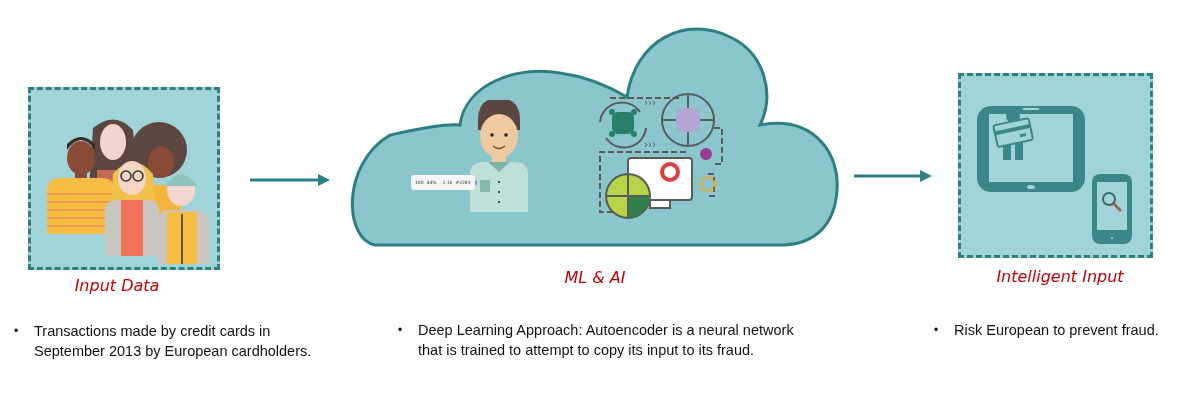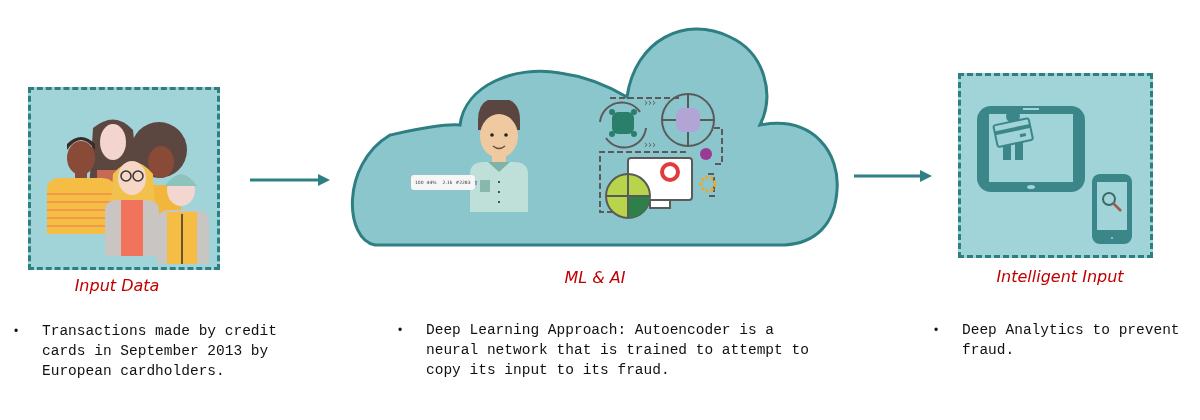--- a/index.html
+++ b/index.html
@@ -46,22 +46,21 @@
       color: #111;
     }
     .bullet .dot {
       position: absolute;
       left: 0;
       top: 0;
       font-size: 12px;
     }
     .bullet .txt {
       display: block;
-      margin-left: 28px;
-      font-family: Liberation Mono, monospace;
+      margin-left: 20px;
     }
     #bullet-input { left: 14px; top: 321px; width: 300px; }
     #bullet-ml { left: 398px; top: 320px; width: 420px; }
     #bullet-action { left: 934px; top: 320px; width: 260px; }
 
     .arrow { position: absolute; }
 
     .small-toolbar {
       position: absolute;
       left: 411px;
@@ -241,14 +240,14 @@
     <rect x="131" y="98" width="40" height="70" rx="8" fill="#3b8689"></rect>
     <rect x="136" y="106" width="30" height="48" fill="#a1d4d8"></rect>
     <circle cx="148" cy="123" r="6" fill="none" stroke="#3b6a6a" stroke-width="2"></circle>
     <line x1="152" y1="127" x2="160" y2="135" stroke="#a05a4a" stroke-width="2.5"></line>
     <circle cx="151" cy="162" r="1" fill="#a1d4d8"></circle>
   </svg>
 </div>
 <div id="title-action" class="stage-title">Intelligent Input</div>
 <div id="bullet-action" class="bullet">
   <span class="dot">•</span>
-  <span class="txt">Deep Analytics to prevent fraud.</span>
+  <span class="txt">Risk European to prevent fraud.</span>
 </div>
 
 </body></html>

